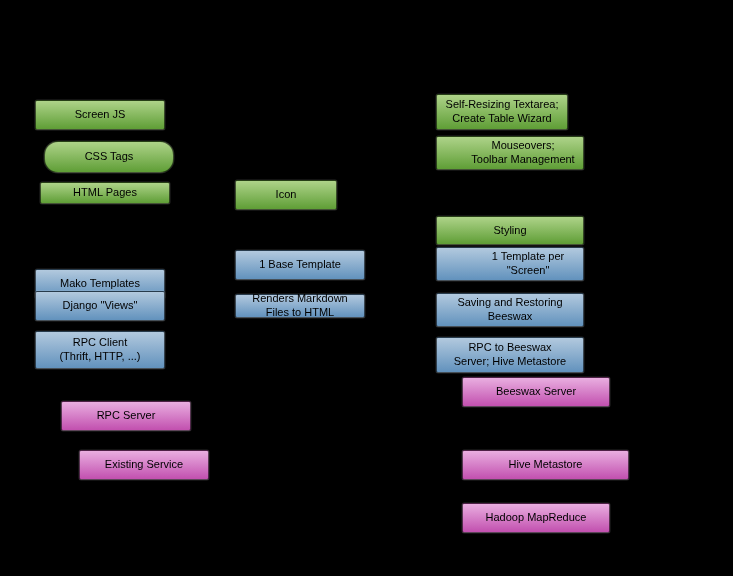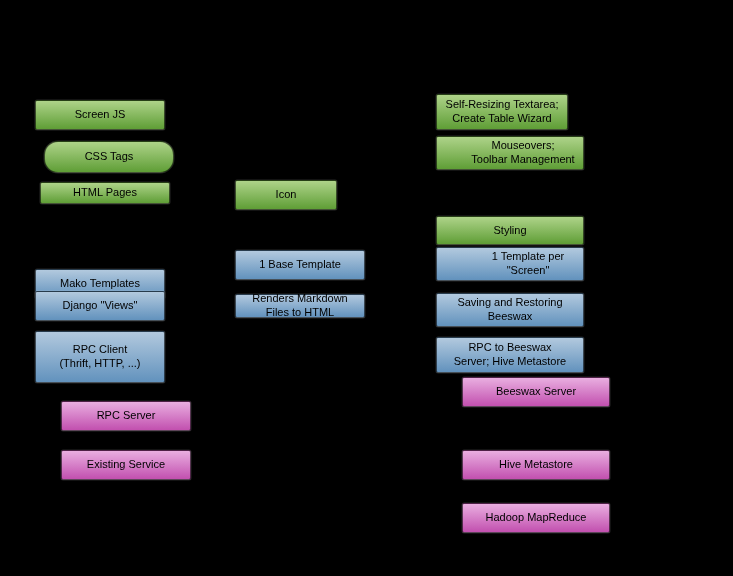--- a/index.html
+++ b/index.html
@@ -55,29 +55,29 @@
   <div class="box green" style="left:40px; top:182px; width:130px; height:22px;">
     <span>HTML Pages</span>
   </div>
 
   <div class="box blue" style="left:35px; top:250px; width:130px; height:30px;margin-top:19px;">
     <span>Mako Templates</span>
   </div>
   <div class="box blue" style="left:35px; top:291px; width:130px; height:30px;">
     <span>Django "Views"</span>
   </div>
-  <div class="box blue" style="left:35px; top:331px; width:130px; height:52px;">
+  <div class="box blue" style="left:35px; top:331px; width:130px; height:38px;">
     <span>RPC Client
 (Thrift, HTTP, ...)</span>
   </div>
 
   <div class="box magenta" style="left:35px; top:401px; width:130px; height:30px;">
     <span>RPC Server</span>
   </div>
-  <div class="box magenta" style="left:35px; top:450px; width:130px; height:30px;">
+  <div class="box magenta" style="left:53px; top:450px; width:130px; height:30px;">
     <span>Existing Service</span>
   </div>
 
   <div class="box green" style="left:235px; top:180px; width:102px; height:30px;">
     <span>Icon</span>
   </div>
   <div class="box blue" style="left:235px; top:250px; width:130px; height:30px;">
     <span>1 Base Template</span>
   </div>
   <div class="box blue" style="left:235px; top:294px; width:130px; height:24px;">
@@ -106,20 +106,20 @@
 Beeswax</span>
   </div>
   <div class="box blue" style="left:436px; top:337px; width:148px; height:36px;">
     <span>RPC to Beeswax
 Server; Hive Metastore</span>
   </div>
 
   <div class="box magenta" style="left:436px; top:377px; width:148px; height:30px;">
     <span>Beeswax Server</span>
   </div>
-  <div class="box magenta" style="left:436px; top:450px; width:148px; height:30px;">
+  <div class="box magenta" style="left:436px; top:450px; width:167px; height:30px;">
     <span>Hive Metastore</span>
   </div>
   <div class="box magenta" style="left:436px; top:503px; width:148px; height:30px;">
     <span>Hadoop MapReduce</span>
   </div>
 
 </div>
 
 </body></html>

